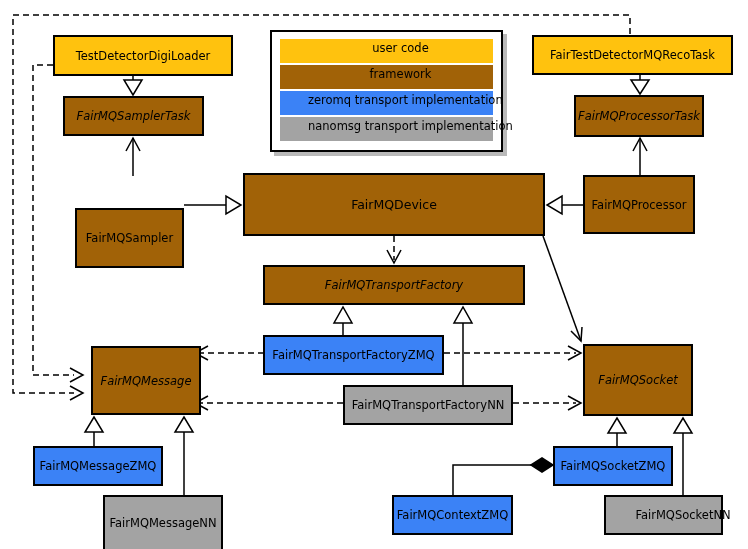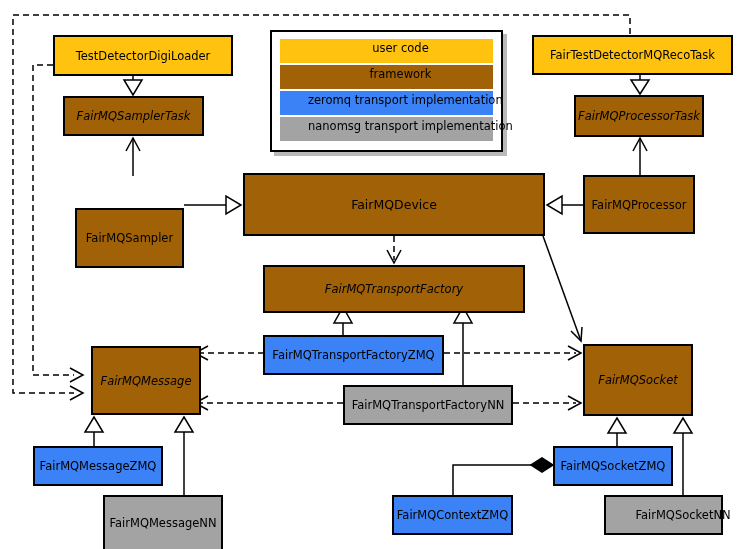--- a/index.html
+++ b/index.html
@@ -169,21 +169,21 @@
   <div class="node framework abstract" style="left:63px;top:96px;width:141px;height:40px;">FairMQSamplerTask</div>
 
   <div class="node framework abstract" style="left:574px;top:95px;width:130px;height:42px;">FairMQProcessorTask</div>
 
   <div class="node framework" style="left:75px;top:176px;width:109px;height:60px;margin-top:32px;">FairMQSampler</div>
 
   <div class="node framework device-label" style="left:243px;top:173px;width:302px;height:63px;">FairMQDevice</div>
 
   <div class="node framework" style="left:583px;top:175px;width:112px;height:59px;">FairMQProcessor</div>
 
-  <div class="node framework abstract" style="left:263px;top:265px;width:262px;height:48px;">FairMQTransportFactory</div>
+  <div class="node framework abstract" style="left:263px;top:265px;width:262px;height:40px;">FairMQTransportFactory</div>
 
   <div class="node zeromq" style="left:263px;top:335px;width:181px;height:40px;">FairMQTransportFactoryZMQ</div>
 
   <div class="node nanomsg" style="left:343px;top:385px;width:170px;height:40px;">FairMQTransportFactoryNN</div>
 
   <div class="node framework abstract" style="left:83px;top:346px;width:110px;height:69px;margin-left:8px;">FairMQMessage</div>
 
   <div class="node framework abstract" style="left:583px;top:344px;width:110px;height:72px;">FairMQSocket</div>
 
   <div class="node zeromq" style="left:33px;top:446px;width:130px;height:40px;">FairMQMessageZMQ</div>

